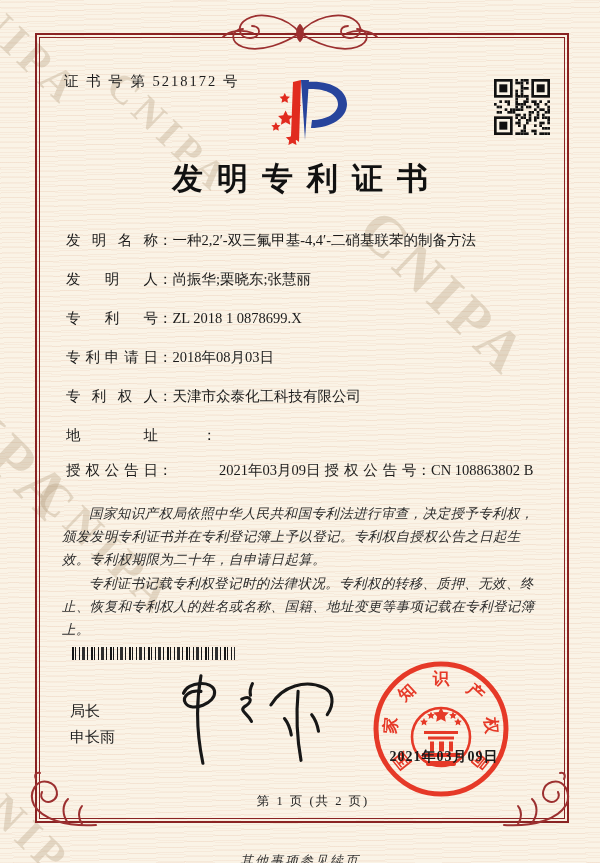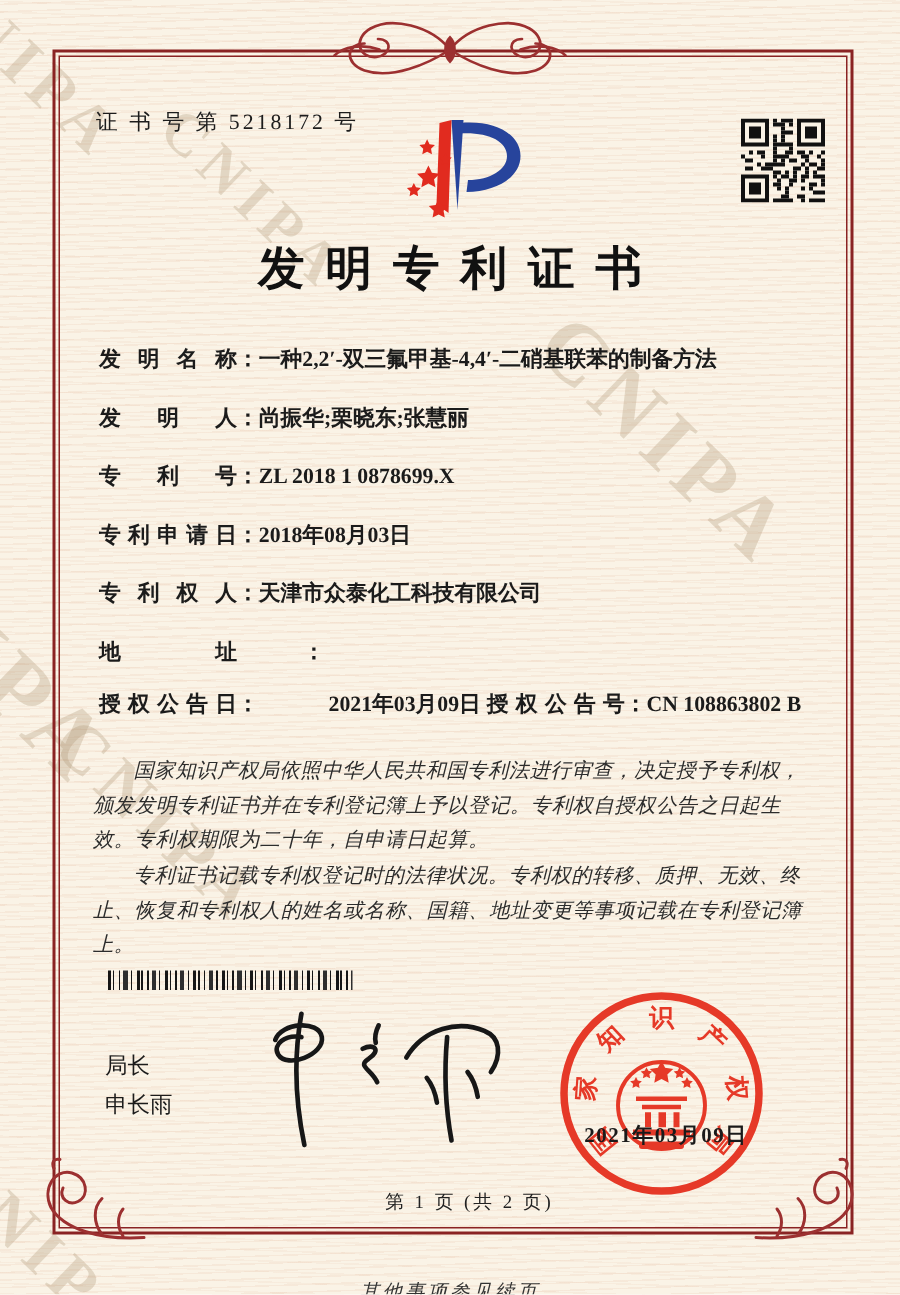--- a/index.html
+++ b/index.html
@@ -19,21 +19,21 @@
   .frame{position:absolute;left:35px;top:33px;width:530px;height:786px;border:2.5px solid #8a2323;}
   .frame-inner{position:absolute;left:2px;top:2px;right:2px;bottom:2px;border:1px solid #8a2323;}
   .cert-no{position:absolute;left:64px;top:72px;font-size:14.5px;letter-spacing:2px;color:#1c1c1c;}
   .logo{position:absolute;left:255px;top:78px;width:96px;height:76px;}
   .qr{position:absolute;left:494px;top:79px;width:56px;height:56px;}
   .title{
     position:absolute;left:0;right:0;top:158px;text-align:center;
     font-size:31px;font-weight:bold;letter-spacing:14px;text-indent:14px;color:#111;
   }
   .fields{position:absolute;left:66px;top:230px;width:478px;font-size:14.5px;color:#1b1b1b;}
-  .frow{display:flex;align-items:flex-start;margin-bottom:18px;line-height:21px;font-weight:bold;}
+  .frow{display:flex;align-items:flex-start;margin-bottom:18px;line-height:21px;}
   .flabel{
     display:inline-block;width:92px;flex:0 0 92px;
     text-align:justify;text-align-last:justify;text-justify:inter-character;
   }
   .fcolon{flex:0 0 auto;}
   .fvalue{display:inline-block;max-width:368px;text-align:right;}
   .addr .fvalue{width:368px;}
   .grant2{margin-left:4px;display:flex;}
   .grant-val1{width:148px;}
   .body-text{

